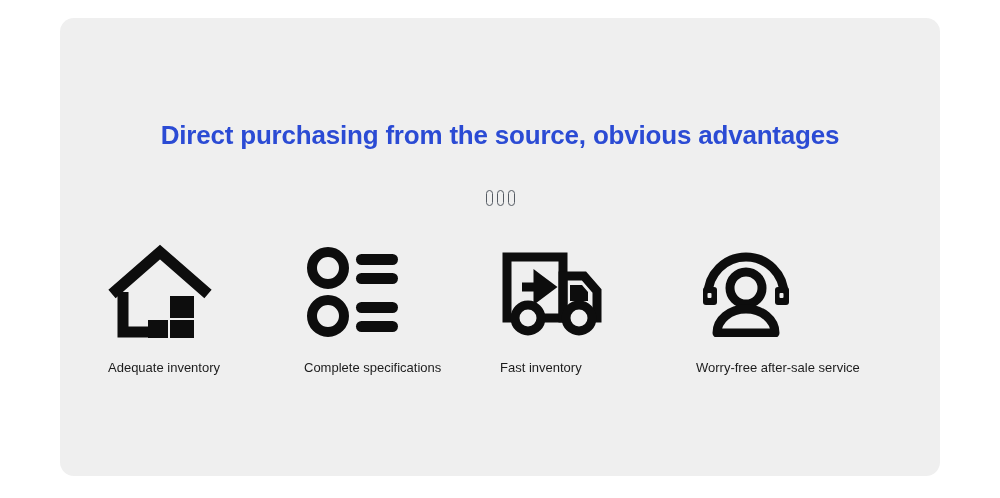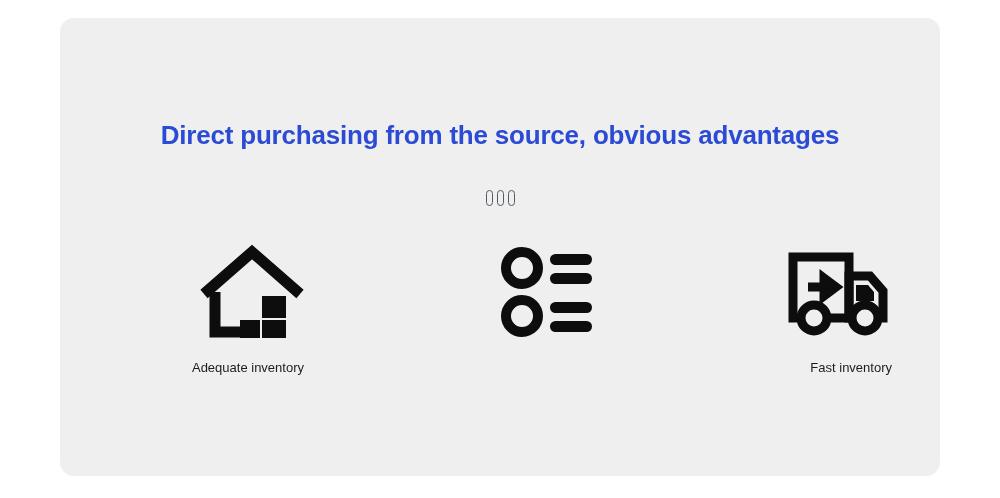--- a/index.html
+++ b/index.html
@@ -68,21 +68,21 @@
     flex-direction: row;
     align-items: flex-start;
     justify-content: space-between;
     padding: 0 48px;
     box-sizing: border-box;
   }
   .feature {
     width: 196px;
     display: flex;
     flex-direction: column;
-    align-items: flex-end;
+    align-items: flex-start;
   }
   .feature-icon {
     height: 104px;
     display: flex;
     align-items: center;
     justify-content: center;
   }
   .feature-icon svg {
     display: block;
   }
@@ -128,32 +128,47 @@
         <div class="feature-icon">
           <svg width="100" height="92" viewBox="0 0 100 92" fill="none" xmlns="http://www.w3.org/2000/svg">
             <circle cx="24" cy="22" r="16" stroke="#0d0d0d" stroke-width="10" fill="none"></circle>
             <circle cx="24" cy="70" r="16" stroke="#0d0d0d" stroke-width="10" fill="none"></circle>
             <rect x="52" y="8" width="42" height="11" rx="5.5" fill="#0d0d0d"></rect>
             <rect x="52" y="27" width="42" height="11" rx="5.5" fill="#0d0d0d"></rect>
             <rect x="52" y="56" width="42" height="11" rx="5.5" fill="#0d0d0d"></rect>
             <rect x="52" y="75" width="42" height="11" rx="5.5" fill="#0d0d0d"></rect>
           </svg>
         </div>
+        <div class="feature-label">Complete specifications</div>
       </div>
 
       <div class="feature">
         <div class="feature-icon">
           <svg width="106" height="88" viewBox="0 0 106 88" fill="none" xmlns="http://www.w3.org/2000/svg">
             <path d="M7 9 H63 V70 H7 Z" stroke="#0d0d0d" stroke-width="9" fill="none"></path>
             <path d="M63 28 H84 L97 43 V70 H63 Z" stroke="#0d0d0d" stroke-width="9" fill="none"></path>
             <path d="M22 39 H44 M38 30 L50 39 L38 48 Z" stroke="#0d0d0d" stroke-width="9" stroke-linejoin="miter" fill="#0d0d0d"></path>
             <path d="M70 37 H82 L88 44 V53 H70 Z" fill="#0d0d0d"></path>
             <circle cx="28" cy="70" r="13" stroke="#0d0d0d" stroke-width="9" fill="#efefef"></circle>
             <circle cx="79" cy="70" r="13" stroke="#0d0d0d" stroke-width="9" fill="#efefef"></circle>
           </svg>
         </div>
         <div class="feature-label">Fast inventory</div>
       </div>
 
+      <div class="feature">
+        <div class="feature-icon">
+          <svg width="100" height="90" viewBox="0 0 100 90" fill="none" xmlns="http://www.w3.org/2000/svg">
+            <path d="M12 48 A38 38 0 0 1 88 48" stroke="#0d0d0d" stroke-width="9" fill="none"></path>
+            <rect x="7" y="40" width="14" height="18" rx="3" fill="#0d0d0d"></rect>
+            <rect x="11.5" y="46" width="4" height="5" rx="1" fill="#efefef"></rect>
+            <rect x="79" y="40" width="14" height="18" rx="3" fill="#0d0d0d"></rect>
+            <rect x="83.5" y="46" width="4" height="5" rx="1" fill="#efefef"></rect>
+            <circle cx="50" cy="41" r="16" stroke="#0d0d0d" stroke-width="9" fill="none"></circle>
+            <path d="M21 86 A29 24 0 0 1 79 86 Z" stroke="#0d0d0d" stroke-width="9" stroke-linejoin="round" fill="none"></path>
+          </svg>
+        </div>
+        <div class="feature-label">Worry-free after-sale service</div>
+      </div>
 
     </div>
   </div>
 </div>
 
 </body></html>

